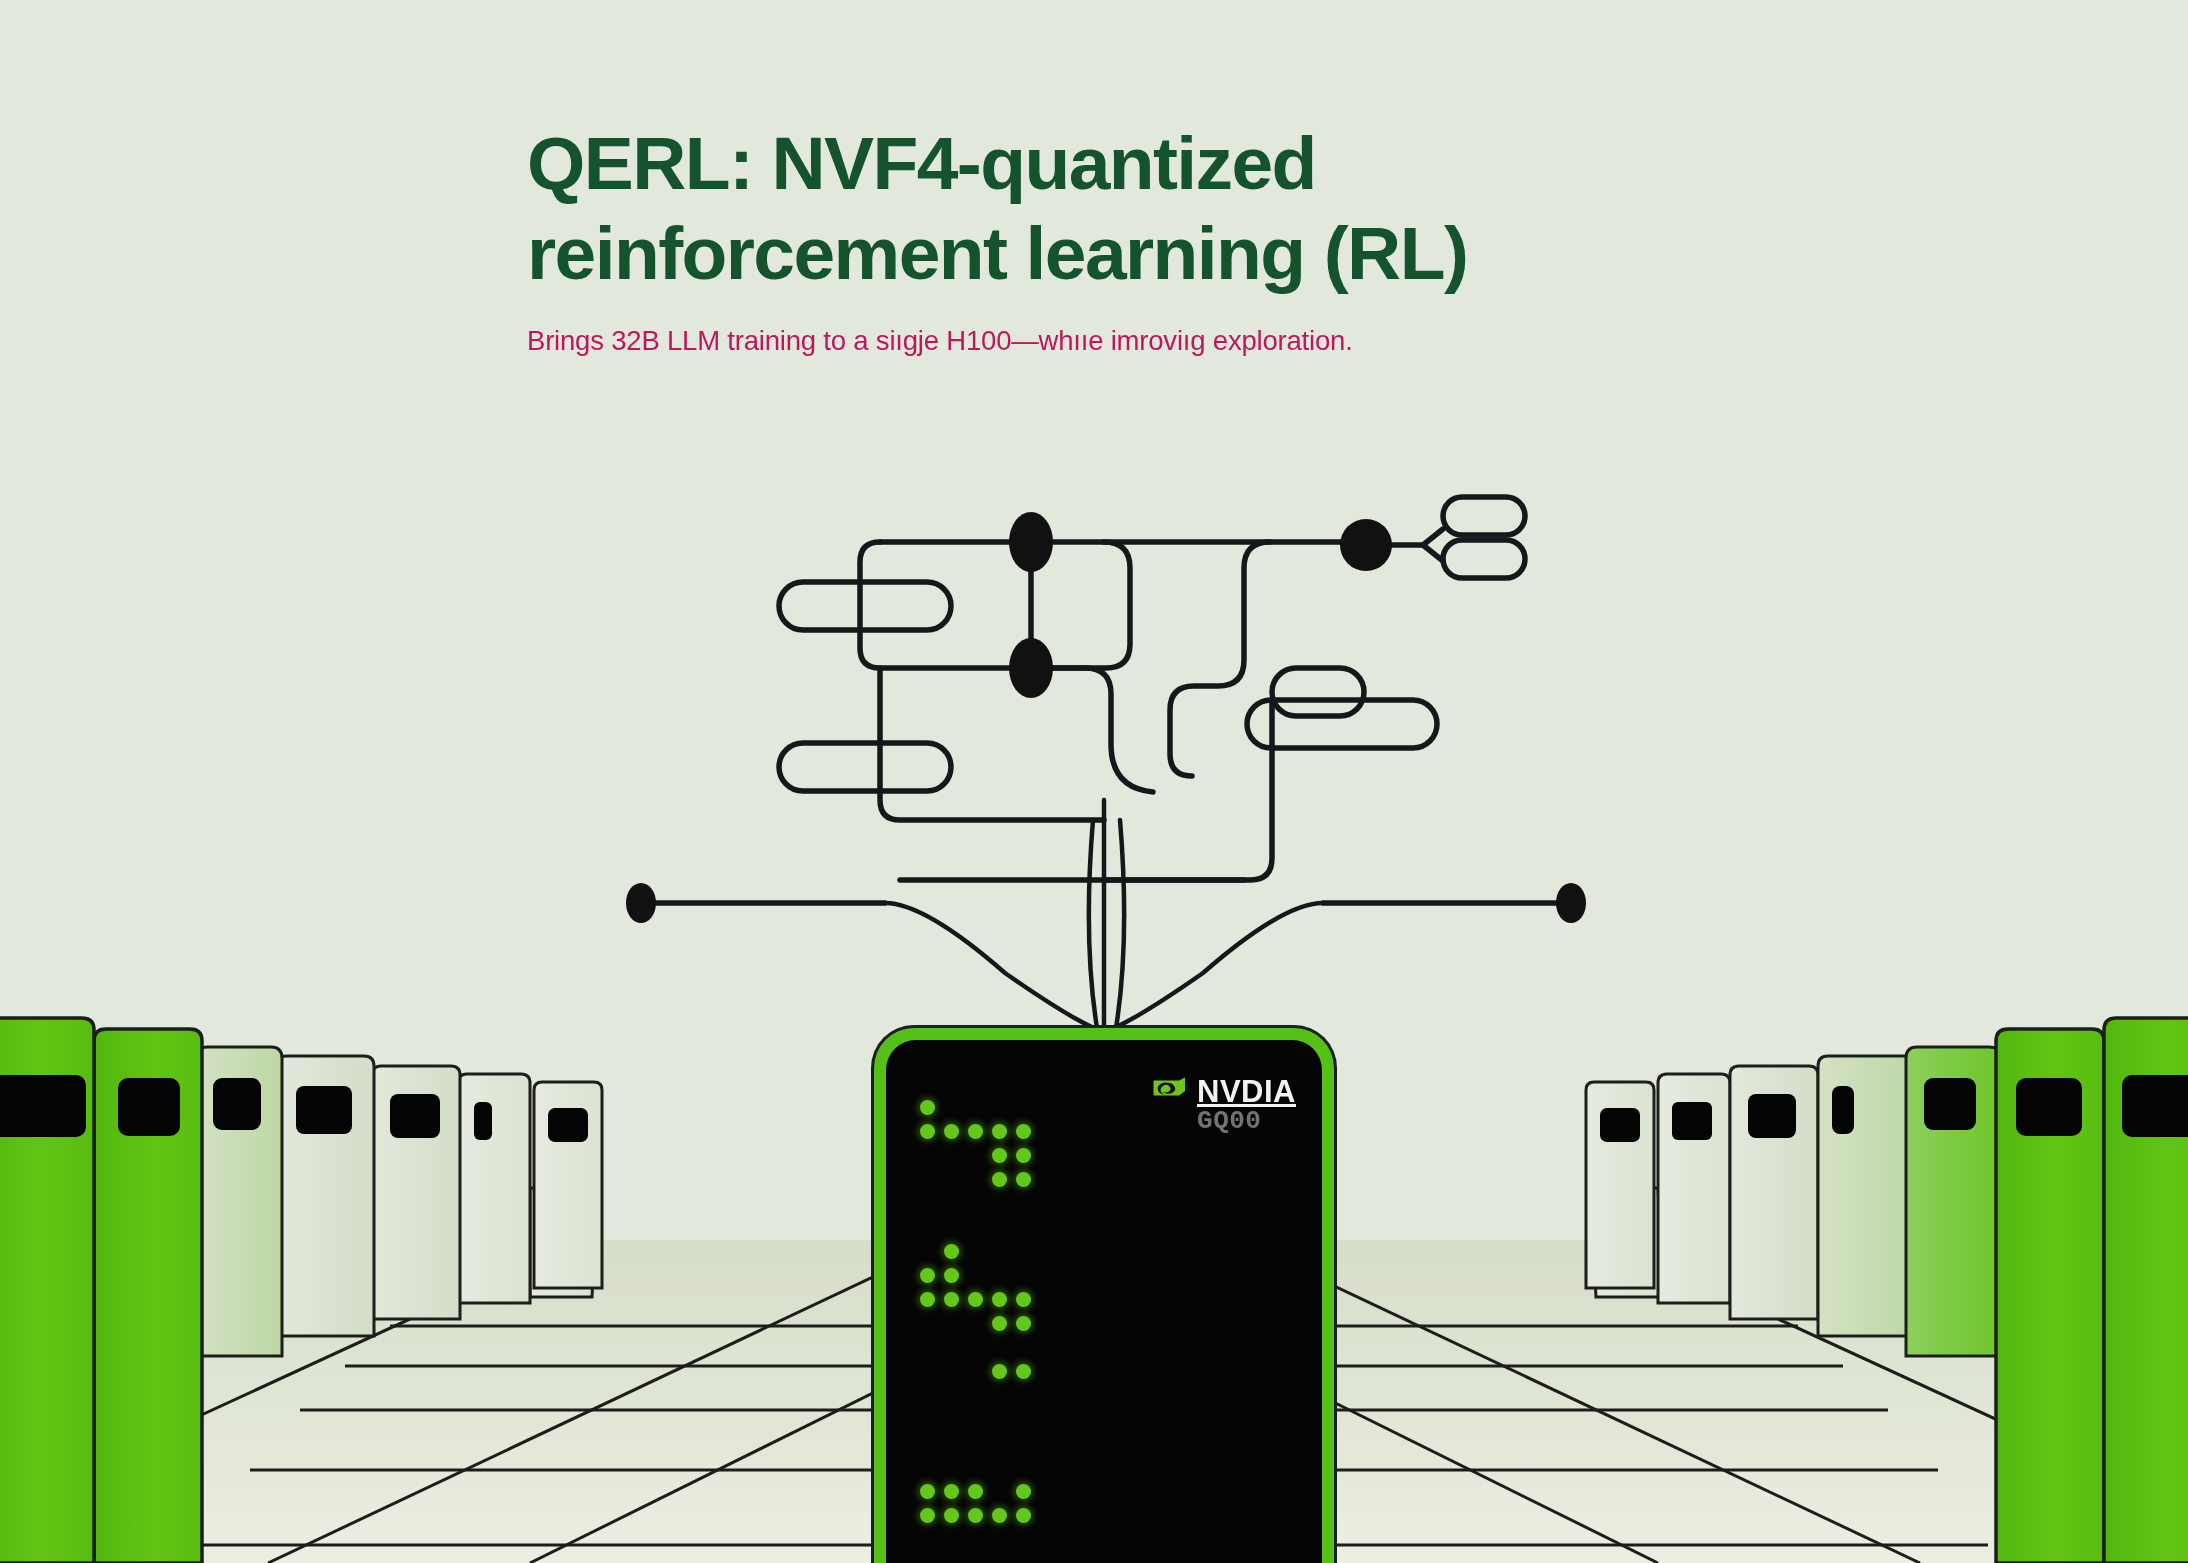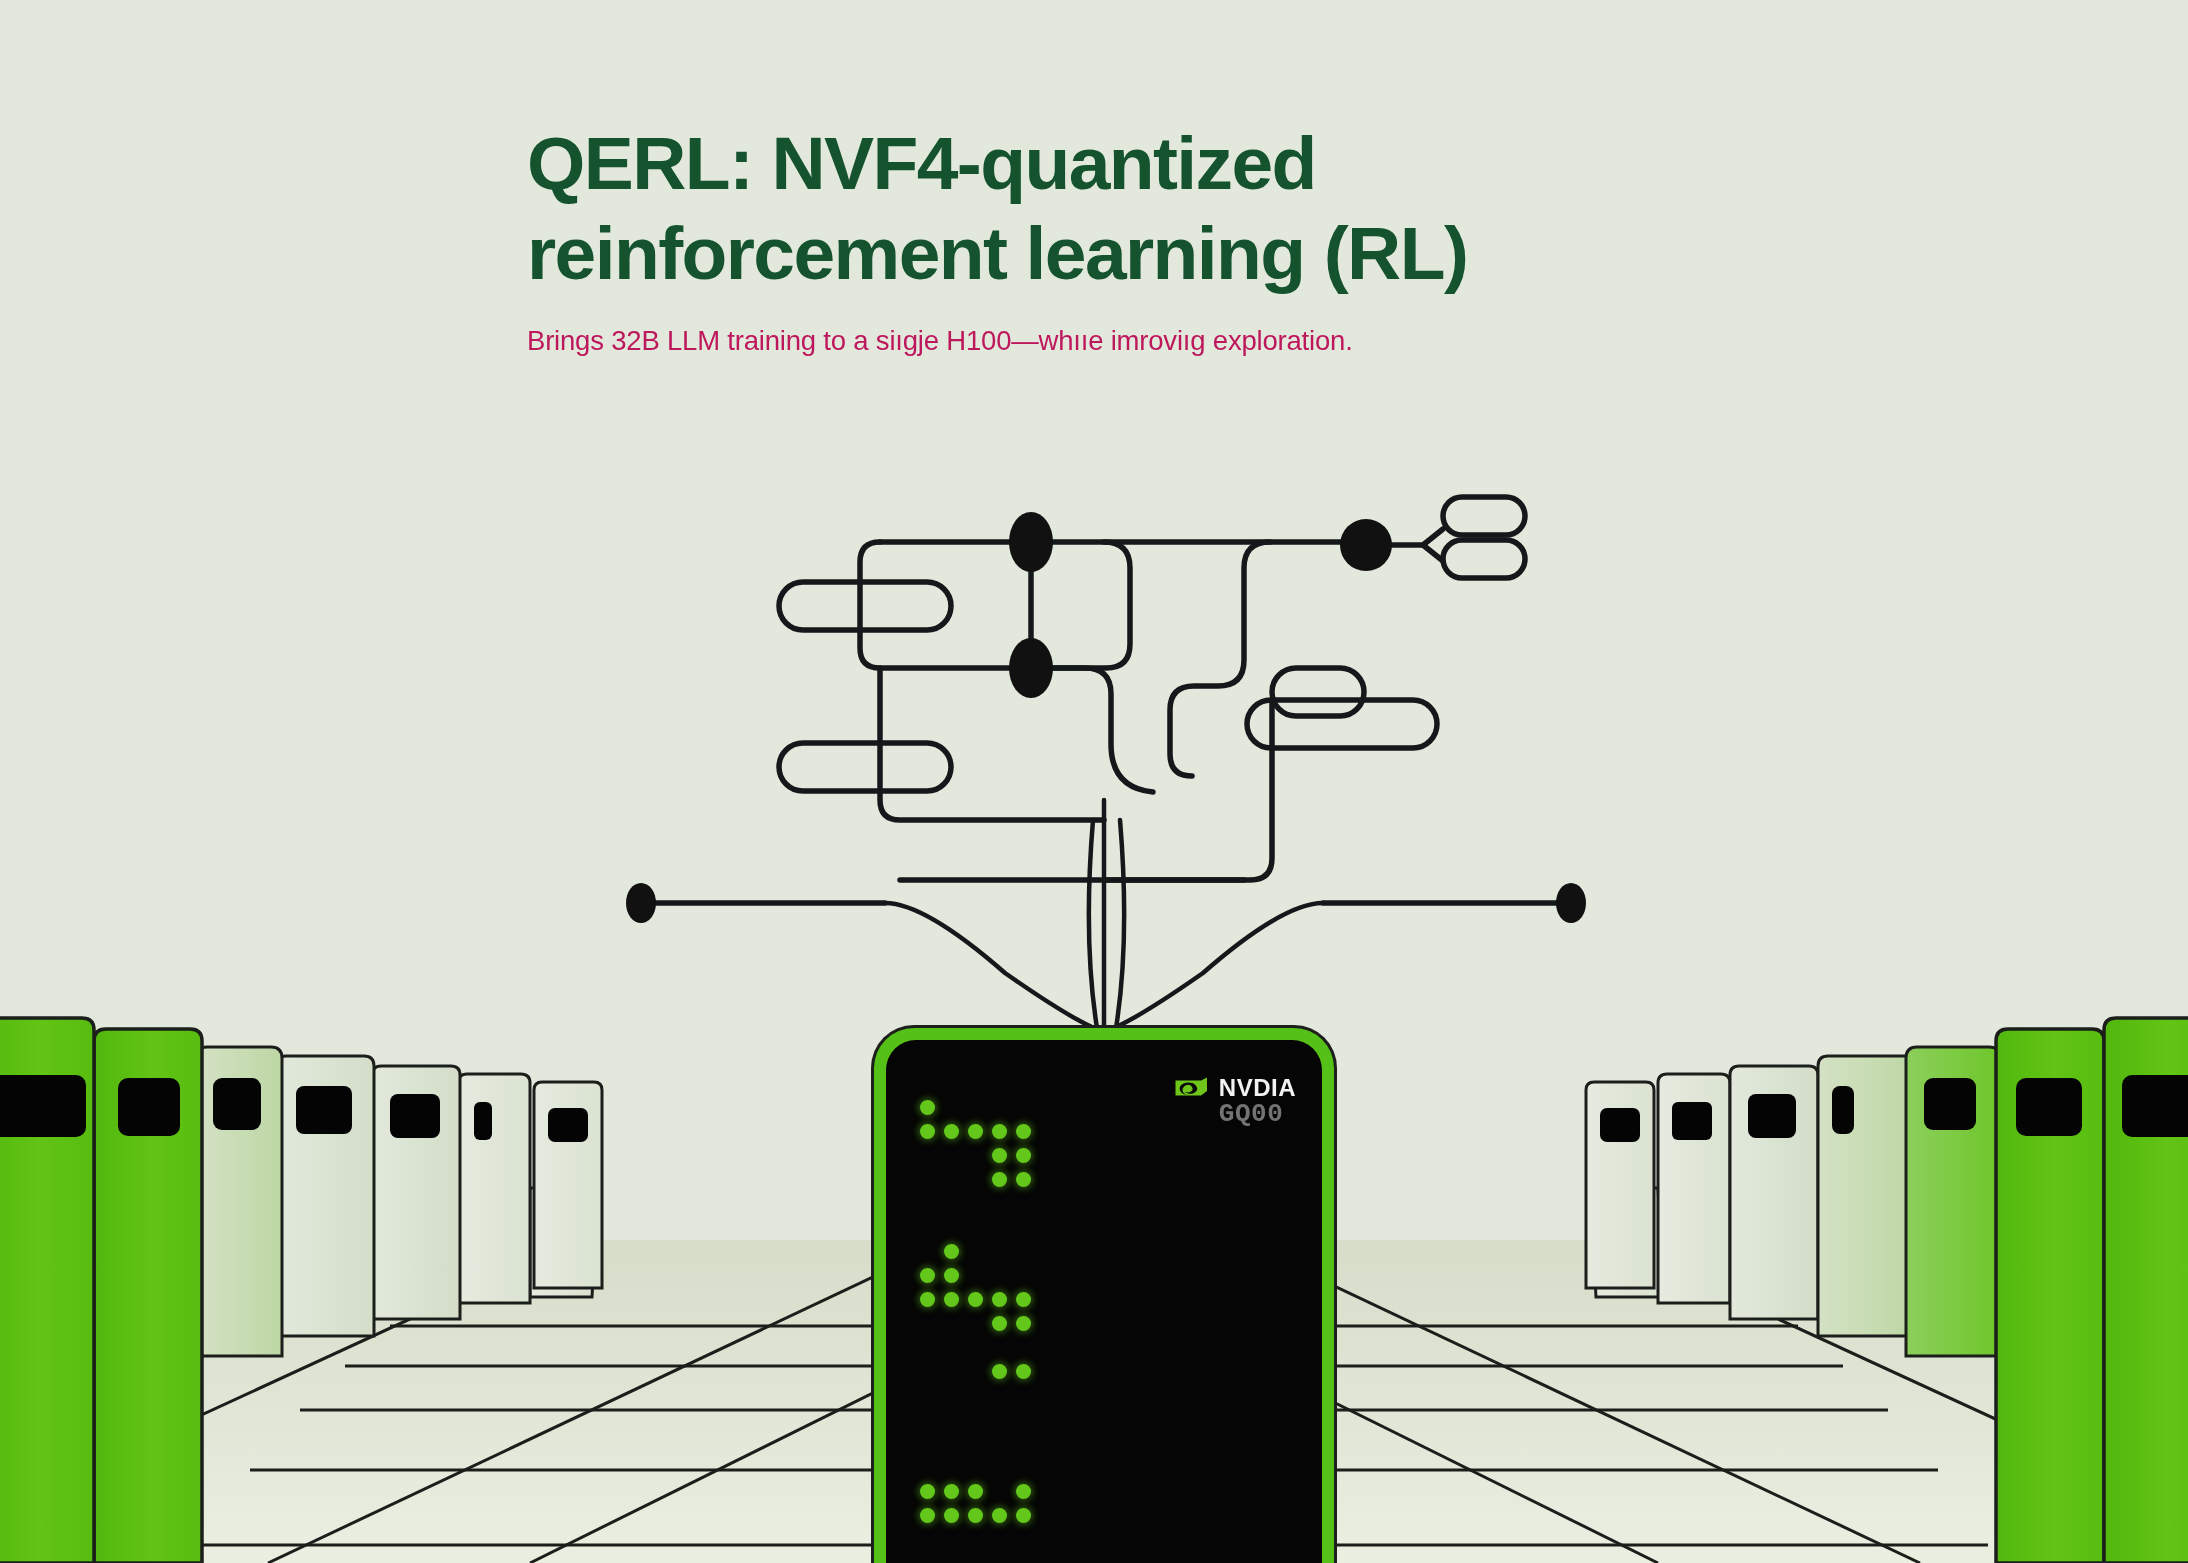--- a/index.html
+++ b/index.html
@@ -71,22 +71,22 @@
   #nvidia-badge {
     position:absolute;
     right:26px; top:36px;
     display:flex;
     align-items:flex-start;
     gap:9px;
   }
   #nvidia-eye { width:36px; height:27px; flex:0 0 auto; }
   #nvidia-words { line-height:1.0; }
   .nv-line1 {
-    font-size:24px; font-weight:700; letter-spacing:0.5px;
-    color:#f2f2f2; font-family:"Liberation Sans", sans-serif;
+    font-size:31px; font-weight:700; letter-spacing:0.5px;
+    color:#f2f2f2; font-family:"Liberation Sans", sans-serif;text-decoration:underline;
   }
   .nv-line2 {
     font-size:26px; font-weight:700; letter-spacing:0.5px;
     color:#737373; font-family:Liberation Mono, monospace;
     margin-top:1px;
   }
 
   
   #led-matrix { position:absolute; left:0; top:0; width:436px; height:523px; }
   .led {

